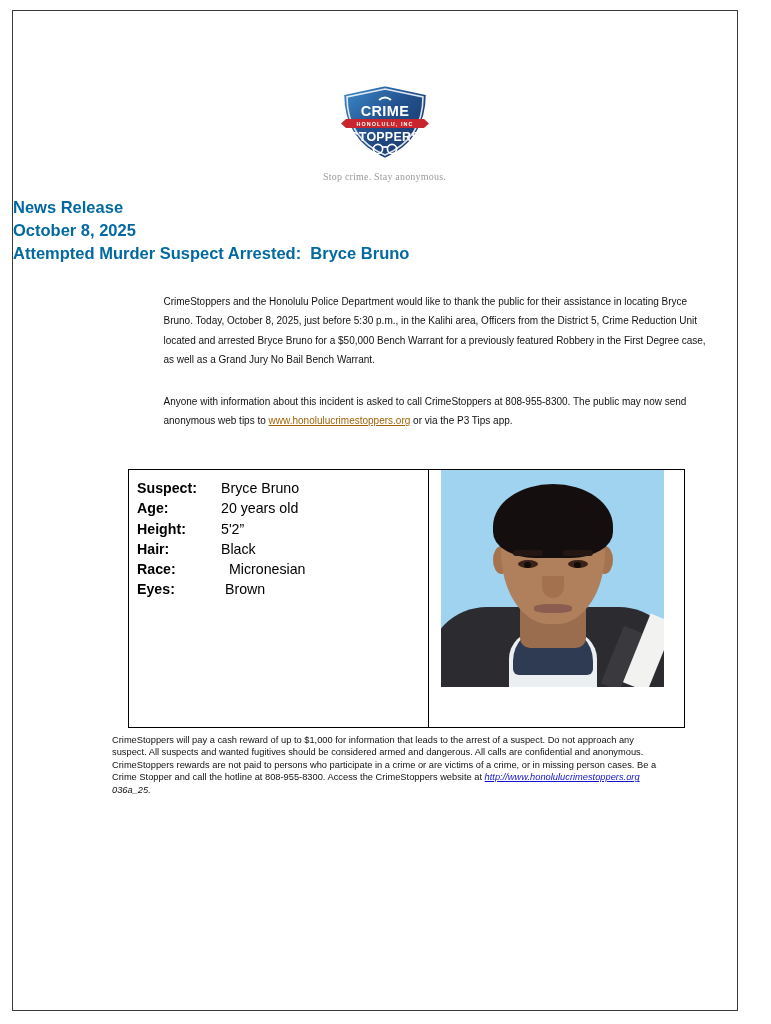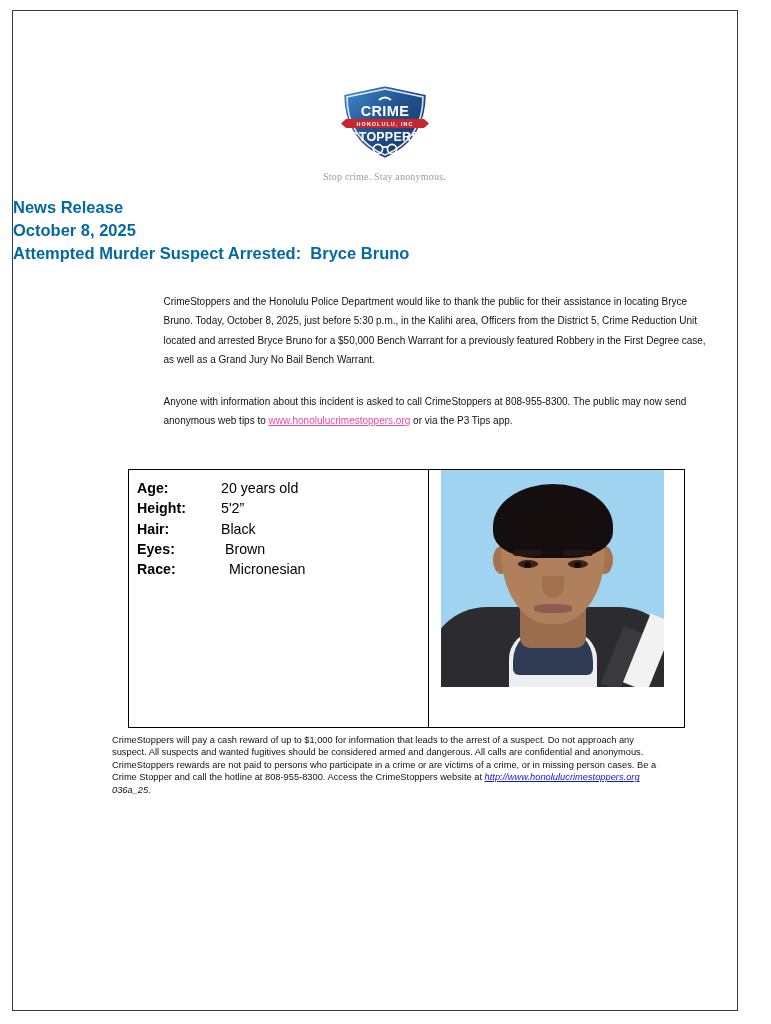--- a/index.html
+++ b/index.html
@@ -67,21 +67,21 @@
     width: 548px;
     padding-left: 106px;
     box-sizing: content-box;
     font-size: 10px;
     line-height: 19.4px;
     color: #111;
   }
   .para { margin-top: 22px; white-space: pre-line; }
   .para.first { margin-top: 27px; }
   a.weblink {
-    color: #ec4899;
+    color: #a16207;
     text-decoration: underline;
     text-align: center;
   }
 
   
   .suspect-table {
     position: absolute;
     left: 115px;
     top: 458px;
     width: 557px;
@@ -337,38 +337,42 @@
     </div>
 
     <div class="body-text">
       <div class="para first">CrimeStoppers and the Honolulu Police Department would like to thank the public for their assistance in locating Bryce Bruno.  Today, October 8, 2025, just before 5:30 p.m., in the Kalihi area, Officers from the District 5, Crime Reduction Unit located and arrested Bryce Bruno for a $50,000 Bench Warrant for a previously featured Robbery in the First Degree case, as well as a Grand Jury No Bail Bench Warrant.</div>
       <div class="para"><span>Anyone with information about this incident is asked to call CrimeStoppers at 808-955-8300. The public may now send anonymous web tips to </span><a class="weblink" href="#">www.honolulucrimestoppers.org</a><span> or via the P3 Tips app.</span></div>
     </div>
 
     <div class="suspect-table">
       <div class="cell-left">
         <div class="detail-row">
+          <span class="detail-label">Suspect:</span>
+          <span class="detail-value">Bryce Bruno</span>
+        </div>
+        <div class="detail-row">
           <span class="detail-label">Age:</span>
           <span class="detail-value">20 years old</span>
         </div>
         <div class="detail-row">
           <span class="detail-label">Height:</span>
           <span class="detail-value">5'2”</span>
         </div>
         <div class="detail-row">
           <span class="detail-label">Hair:</span>
           <span class="detail-value">Black</span>
         </div>
+        <div class="detail-row indent2">
+          <span class="detail-label">Race:</span>
+          <span class="detail-value">Micronesian</span>
+        </div>
         <div class="detail-row indent1">
           <span class="detail-label">Eyes:</span>
           <span class="detail-value">Brown</span>
-        </div>
-        <div class="detail-row indent2">
-          <span class="detail-label">Race:</span>
-          <span class="detail-value">Micronesian</span>
         </div>
       </div>
       <div class="cell-right">
         <div class="mugshot">
           <div class="mg-shoulders"></div>
           <div class="mg-stripe2"></div>
           <div class="mg-stripe"></div>
           <div class="mg-collar-white"></div>
           <div class="mg-collar-navy"></div>
           <div class="mg-neck"></div>

